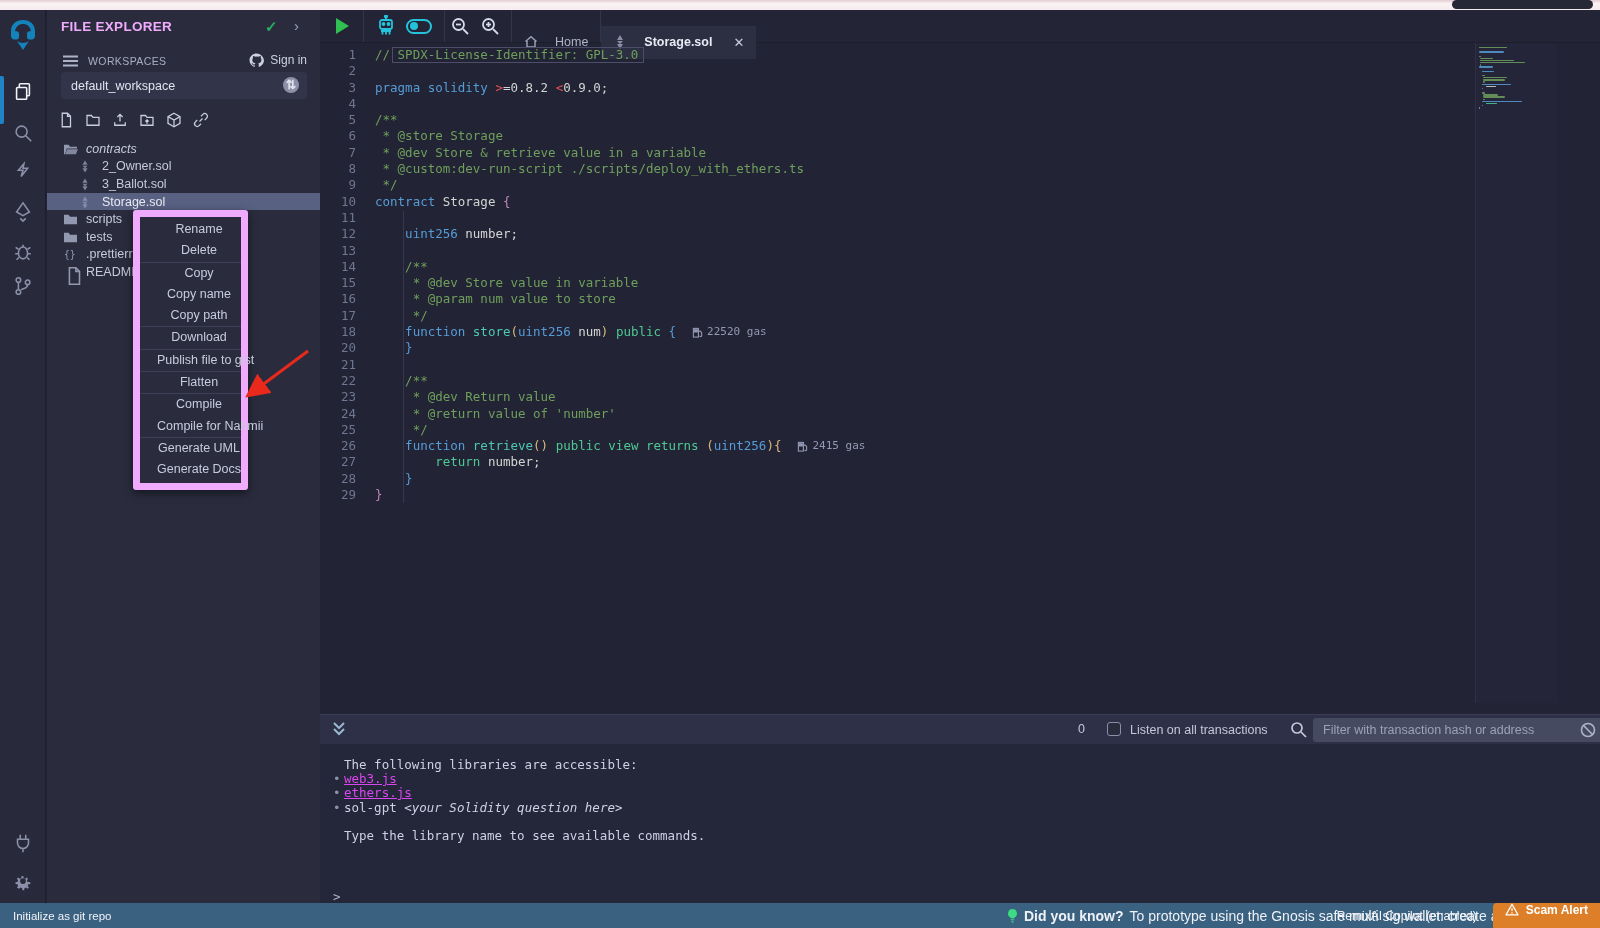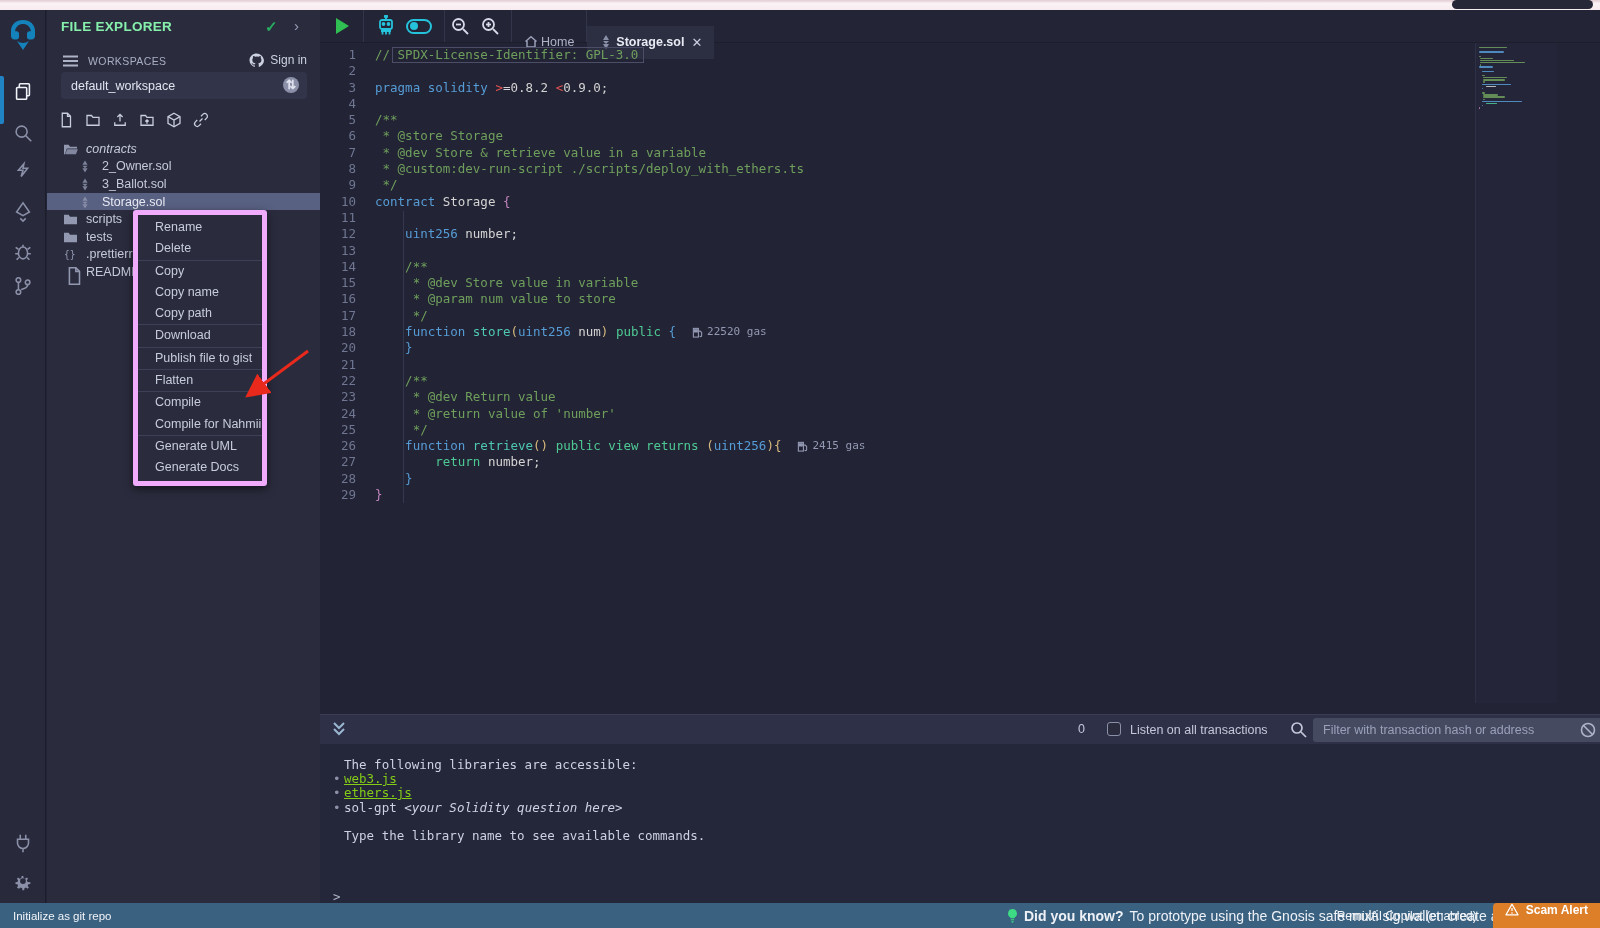--- a/index.html
+++ b/index.html
@@ -17,21 +17,21 @@
   .rail { position:absolute; left:0; top:10px; width:46px; height:893px; background:#282a3c;
     border-right:1px solid #1d1e2c; z-index:5; }
   .rail-item { position:absolute; left:0; width:46px; height:32px; display:flex;
     align-items:center; justify-content:center; color:#8b90a8; cursor:pointer; }
   .rail-item.active { color:#f2f3f8; }
   .active-bar { position:absolute; left:0; top:66px; width:4px; height:48px; background:#1f83c4; border-radius:0 2px 2px 0; }
   .logo { position:absolute; left:7px; top:8px; width:32px; height:34px; }
 
   
   .panel { position:absolute; left:47px; top:10px; width:273px; height:893px; background:#2a2c3e; z-index:4; }
-  .fe-title { position:absolute; left:14px; top:9px; font-size:13.5px; font-weight:bold; color:#86efac; letter-spacing:.3px; }
+  .fe-title { position:absolute; left:14px; top:9px; font-size:13.5px; font-weight:bold; color:#f0abfc; letter-spacing:.3px; }
   .fe-check { position:absolute; left:218px; top:8px; color:#27ae60; font-size:15px; font-weight:bold; }
   .fe-chev  { position:absolute; left:247px; top:7px; color:#9aa0b8; font-size:15px; }
   .ws-row { position:absolute; left:0; top:41px; width:273px; height:22px; }
   .ws-burger { position:absolute; left:16px; top:4px; width:15px; height:12px; color:#aeb3c7; }
   .ws-label { position:absolute; left:41px; top:4px; font-size:10.5px; letter-spacing:.4px; color:#a9aec3; }
   .ws-signin { position:absolute; right:13px; top:2px; display:flex; gap:6px; align-items:center;
     color:#ccd1e1; font-size:12px; cursor:pointer; }
   .ws-select { position:absolute; left:14px; top:62px; width:246px; height:27px; background:#32344a;
     border-radius:4px; display:flex; align-items:center; padding:0 10px; cursor:pointer; }
   .ws-select span { color:#e1e4ef; font-size:12.5px; }
@@ -42,42 +42,42 @@
 
   
   .tree { position:absolute; left:0; top:130px; width:273px; }
   .tree-row { position:relative; height:17.6px; display:flex; align-items:center; cursor:pointer; }
   .tree-row .ticon { width:15px; height:14px; color:#9298b0; margin-right:8px; flex:0 0 auto; }
   .tree-row .tlabel { font-size:12.5px; color:#c5cad9; white-space:nowrap; }
   .tree-row.selected { background:#596183; }
   .tree-row.selected .tlabel { color:#e8eaf3; }
 
   
-  .ctx { position:absolute; left:133px; top:210px; width:134px; background:#2a2c3e;
-    border:5px solid #f0abfc; border-radius:3px; box-shadow:0 3px 10px rgba(0,0,0,.55);
-    z-index:30; padding:2px 0; }
+  .ctx { position:absolute; left:133px; top:210px; width:115px; background:#2a2c3e;
+    border:7px solid #f0abfc; border-radius:3px; box-shadow:0 3px 10px rgba(0,0,0,.55);
+    z-index:30; padding:2px 0;text-align:center; }
   .ctx-item { height:21.3px; line-height:21.3px; padding-left:17px; font-size:12.5px;
     color:#c7ccdd; cursor:pointer; white-space:nowrap; }
   .ctx-div { height:1px; background:#3c3f56; margin:0 0; }
 
   .arrow-svg { position:absolute; left:0; top:0; width:1600px; height:928px; z-index:40; pointer-events:none; }
 
   
   .main { position:absolute; left:320px; top:10px; width:1280px; height:893px; background:#222334; }
   .tabbar { position:absolute; left:0; top:0; width:1280px; height:33px; background:#232435;
     display:flex; align-items:center; border-bottom:1px solid #1d1e2c;}
   .tb-sep { width:1px; height:32px; background:#33354a; }
   .play-btn { width:0; height:0; border-left:13px solid #2fbf52; border-top:8px solid transparent;
     border-bottom:8px solid transparent; margin:0 14px 0 16px; cursor:pointer; }
   .robot { width:24px; height:22px; color:#25c2db; margin:0 8px 0 10px; cursor:pointer; }
   .toggle { width:26px; height:15px; border:2px solid #25c2db; border-radius:9px; position:relative; margin-right:12px; cursor:pointer; }
   .toggle::before { content:""; position:absolute; left:2px; top:1.5px; width:8px; height:8px;
     background:#25c2db; border-radius:50%; }
   .mag { width:20px; height:20px; color:#d7dae8; margin:0 5px; cursor:pointer; }
-  .tab { height:33px; display:flex; align-items:center; padding:0 12px; gap:3px; font-size:12.5px;
+  .tab { height:33px; display:flex; align-items:center; padding:0 12px; gap:17px; font-size:12.5px;
     color:#aeb3c7; cursor:pointer;margin-top:32px; }
   .tab.active { background:#2c2e42; color:#e9ebf4; font-weight:bold; }
   .tab .close { color:#c8cdde; font-size:13px; margin-left:4px; font-weight:normal; }
   .tab .icon { width:14px; height:14px; color:#9aa0b8; }
 
   
   .code { position:absolute; left:0; top:33px; width:1280px; height:671px;
     font-family:"DejaVu Sans Mono", monospace; font-size:12.5px; padding-top:4px; }
   .cline { display:flex; height:16.3px; line-height:16.3px; white-space:pre; }
   .lnum { width:55px; text-align:right; padding-right:19px; color:#707792; flex:0 0 auto; }
@@ -107,21 +107,21 @@
   .term-filter { position:absolute; left:993px; top:3px; width:304px; height:24px; background:#454a61;
     border:none; border-radius:3px; color:#dfe2ee; font-size:12.5px; padding:0 10px; }
   .term-filter::placeholder { color:#9aa1ba; }
   .term-ban { position:absolute; left:1260px; top:7px; width:16px; height:16px; color:#aeb3c7; cursor:pointer; }
 
   .term-body { position:absolute; left:0; top:734px; width:1280px; height:159px; background:#24263a;
     font-family:"DejaVu Sans Mono", monospace; font-size:12.5px; color:#ccd1e3; padding:14px 0 0 13px; }
   .tline { height:14.2px; line-height:14.2px; white-space:pre; }
   .tline .bullet { color:#8b90a8; display:inline-block; width:11px; }
   .tline .pad { display:inline-block; width:11px; }
-  .tline a { color:#84cc16; text-decoration:underline; cursor:pointer; }
+  .tline a { color:#d946ef; text-decoration:underline; cursor:pointer; }
   .tline .it { font-style:italic; }
   .term-prompt { position:absolute; left:13px; top:145px; color:#aeb3c7; }
 
   
   .statusbar { position:absolute; left:0; top:903px; width:1600px; height:25px; background:#3a6180;
     display:flex; align-items:center; z-index:60; }
   .sb-left { margin-left:13px; color:#f2f4f8; font-size:11.5px; }
   .sb-tip { position:absolute; left:1007px; display:flex; align-items:center; gap:6px;
     color:#eef1f6; font-size:14px; white-space:nowrap; }
   .sb-tip b { font-weight:bold; }

